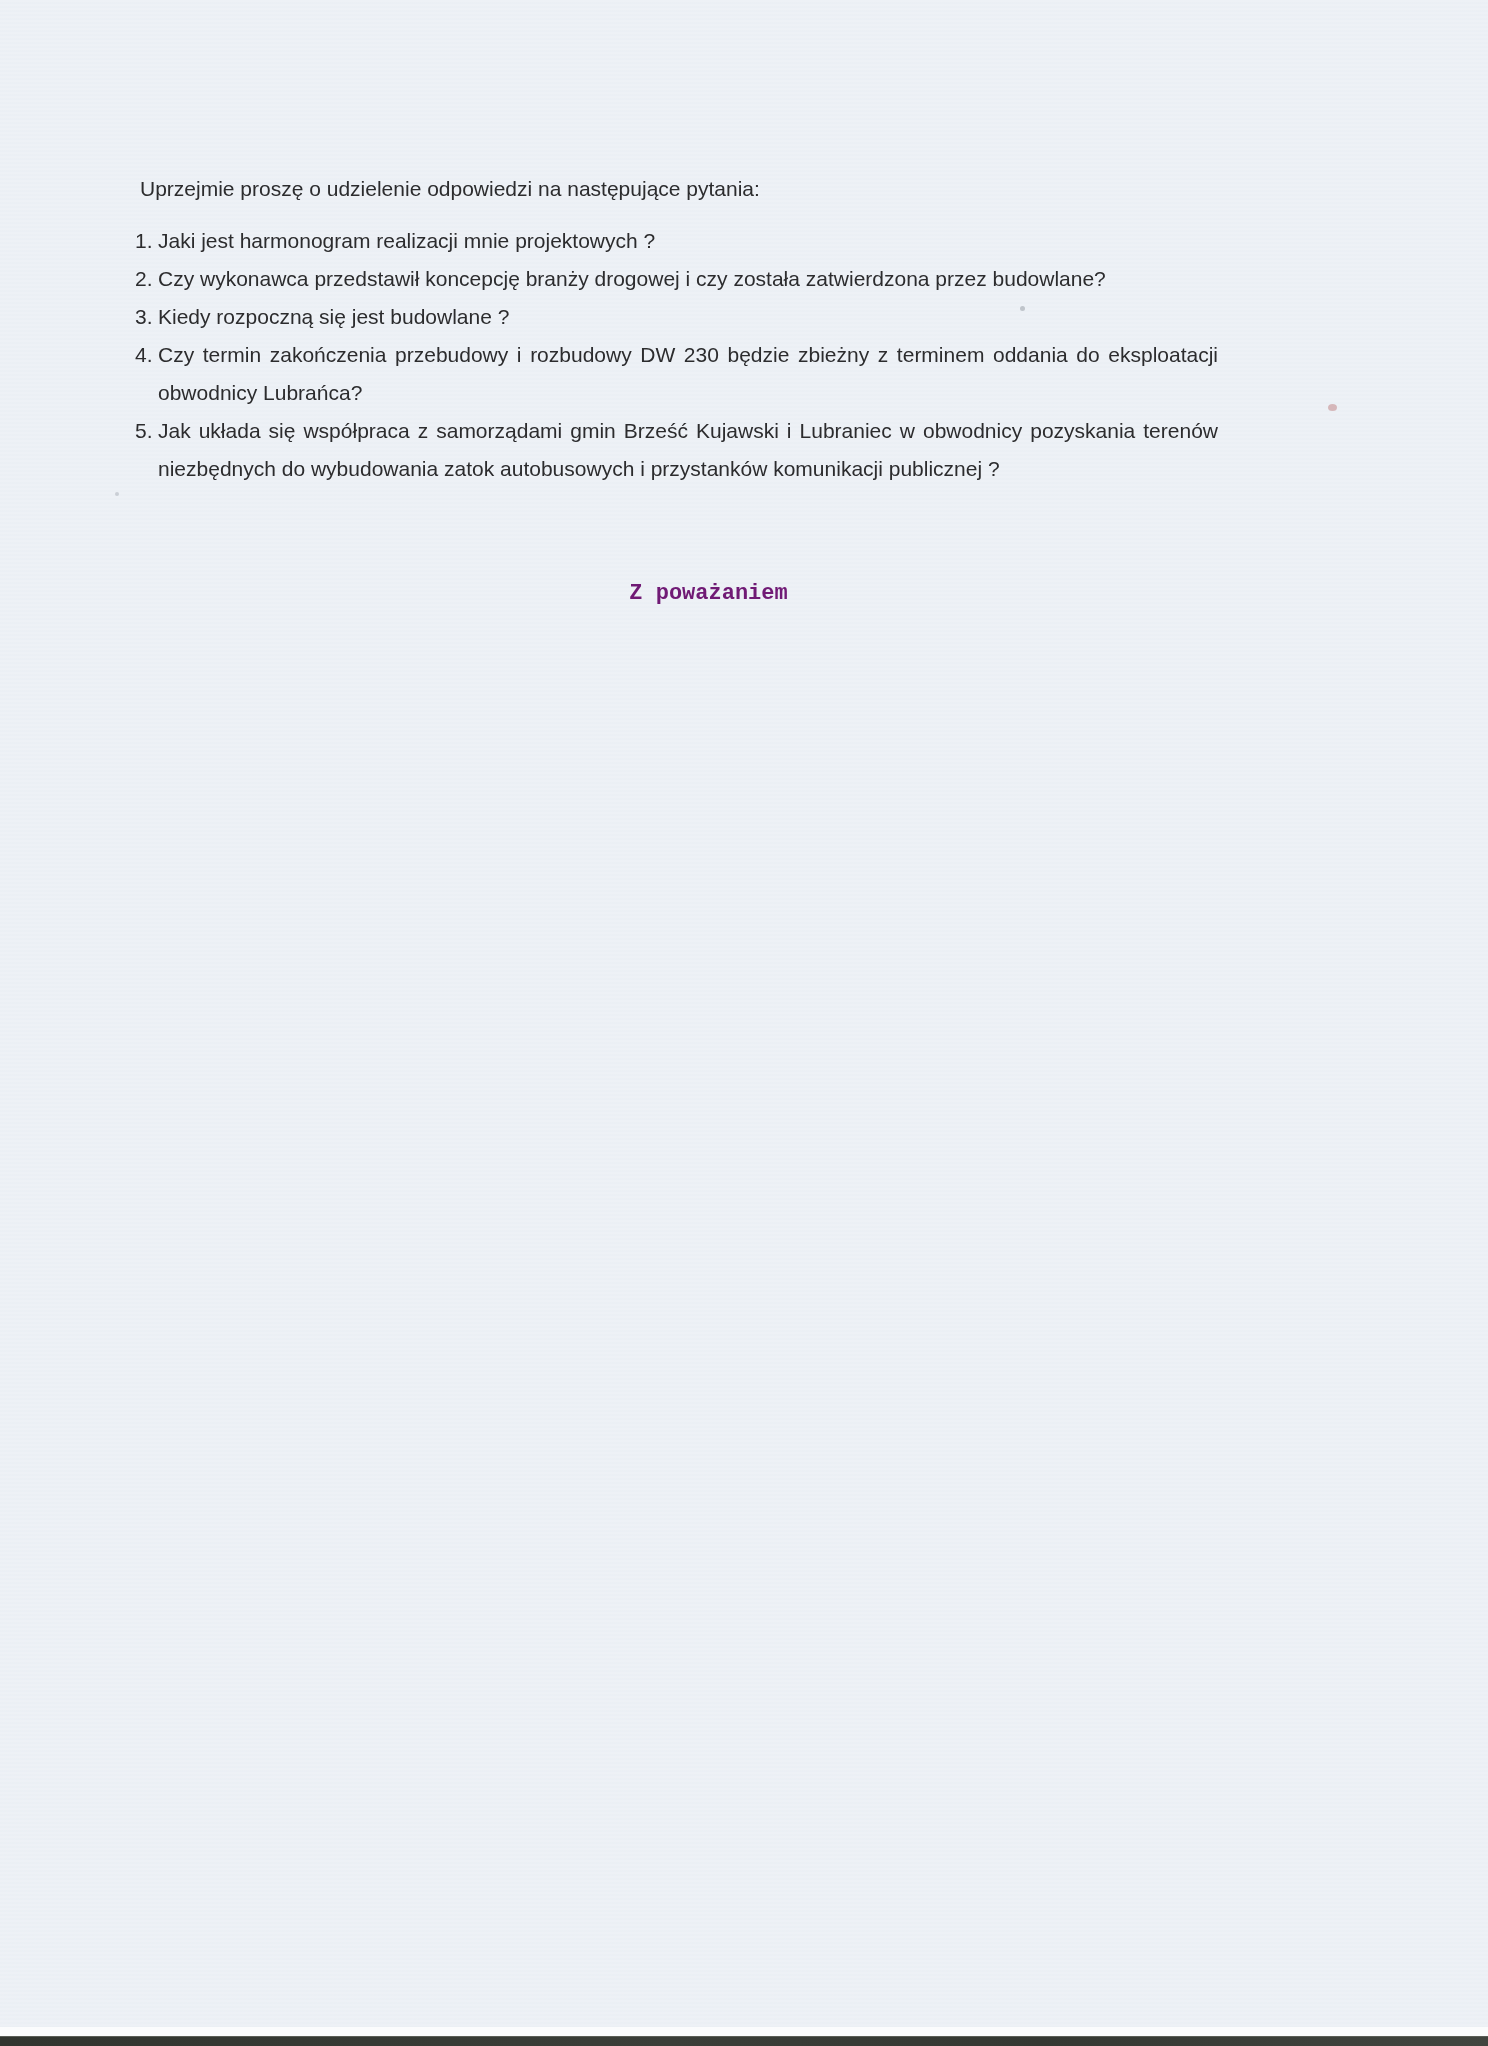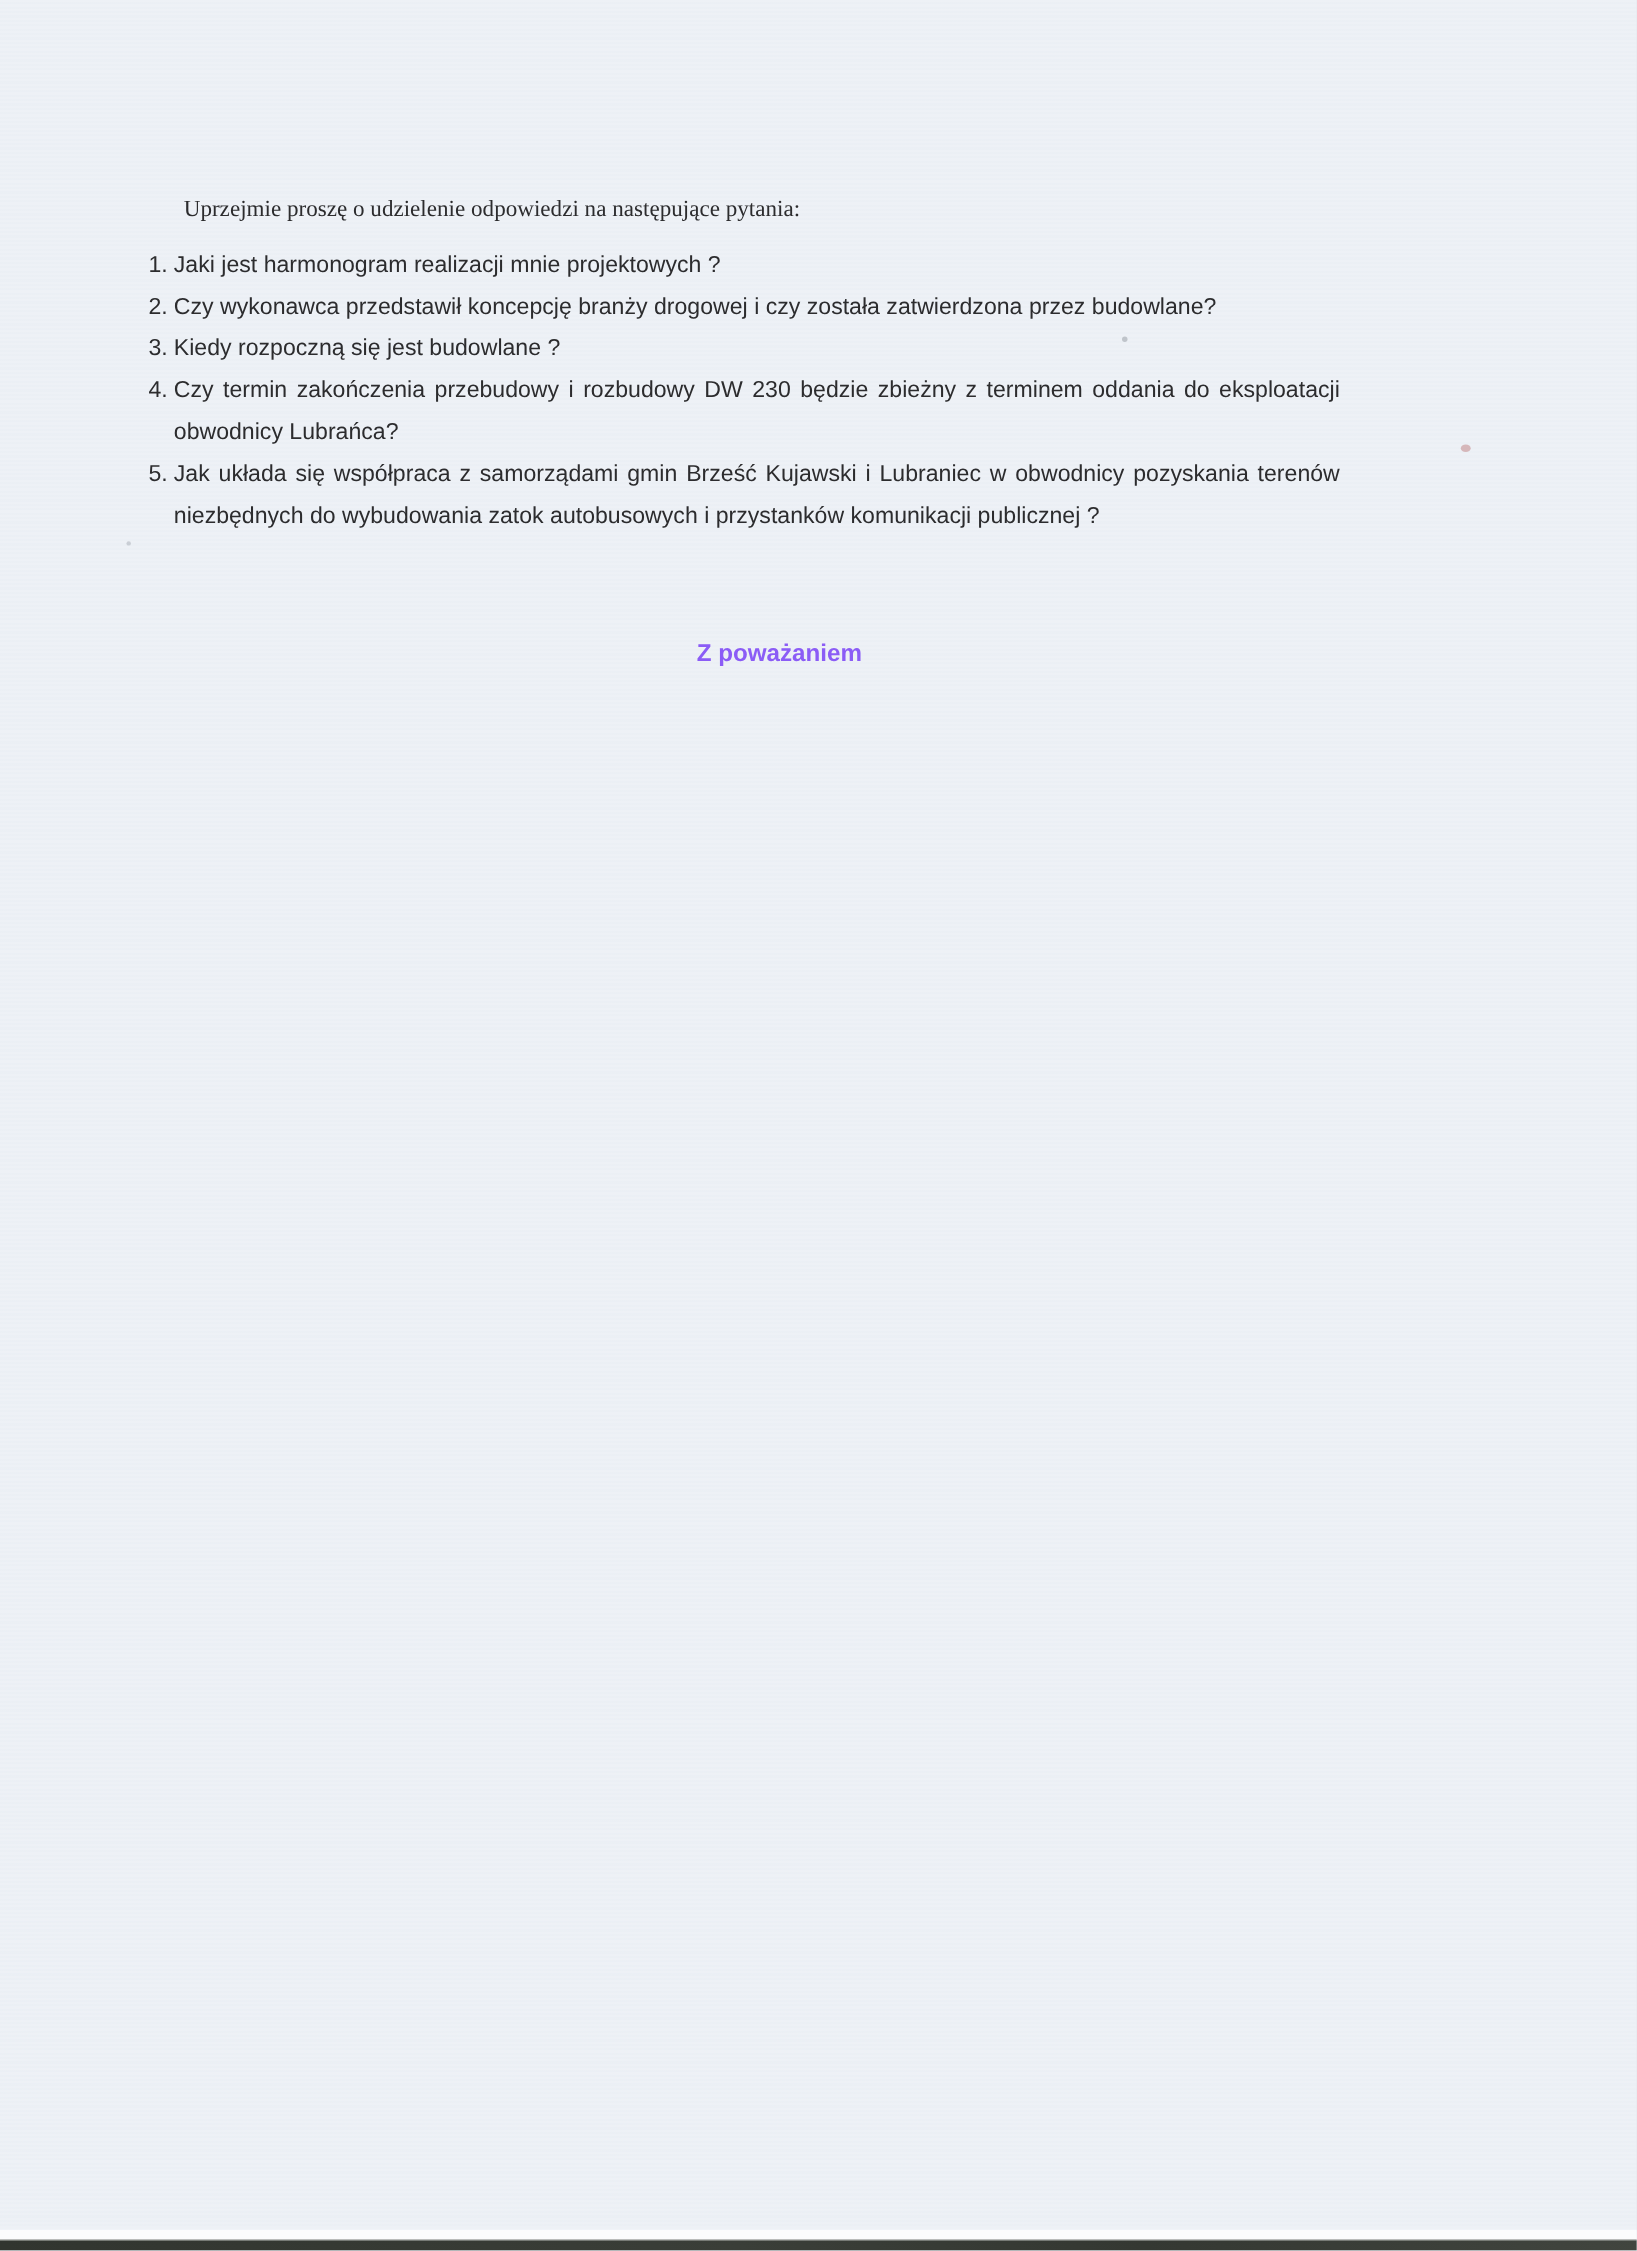--- a/index.html
+++ b/index.html
@@ -28,22 +28,21 @@
   .content {
     position: absolute;
     left: 135px;
     top: 170px;
     width: 1083px; 
     font-size: 21px;
     line-height: 38px;
   }
 
   .intro {
-    margin: 0 0 14px 32px;
-    font-family: Liberation Serif, serif;
+    margin: 0 0 14px 5px;
   }
 
   ol.questions {
     list-style: none;
     margin: 0;
     padding: 0;
   }
   ol.questions li {
     display: flex;
     align-items: flex-start;
@@ -66,22 +65,23 @@
   }
 
   .sig-block {
     margin-top: 87px;
     margin-left: 64px;
     text-align: center;
   }
   .valediction {
     font-weight: bold;
     font-size: 22px;
-    color: #8b5cf6;
+    color: #701a75;
     line-height: 38px;
+    font-family: Liberation Mono, monospace;
   }
   .signature {
     font-style: italic;
     font-size: 22px;
     color: #323235;
     margin-top: 22px;
     line-height: 38px;
   }
 
   

